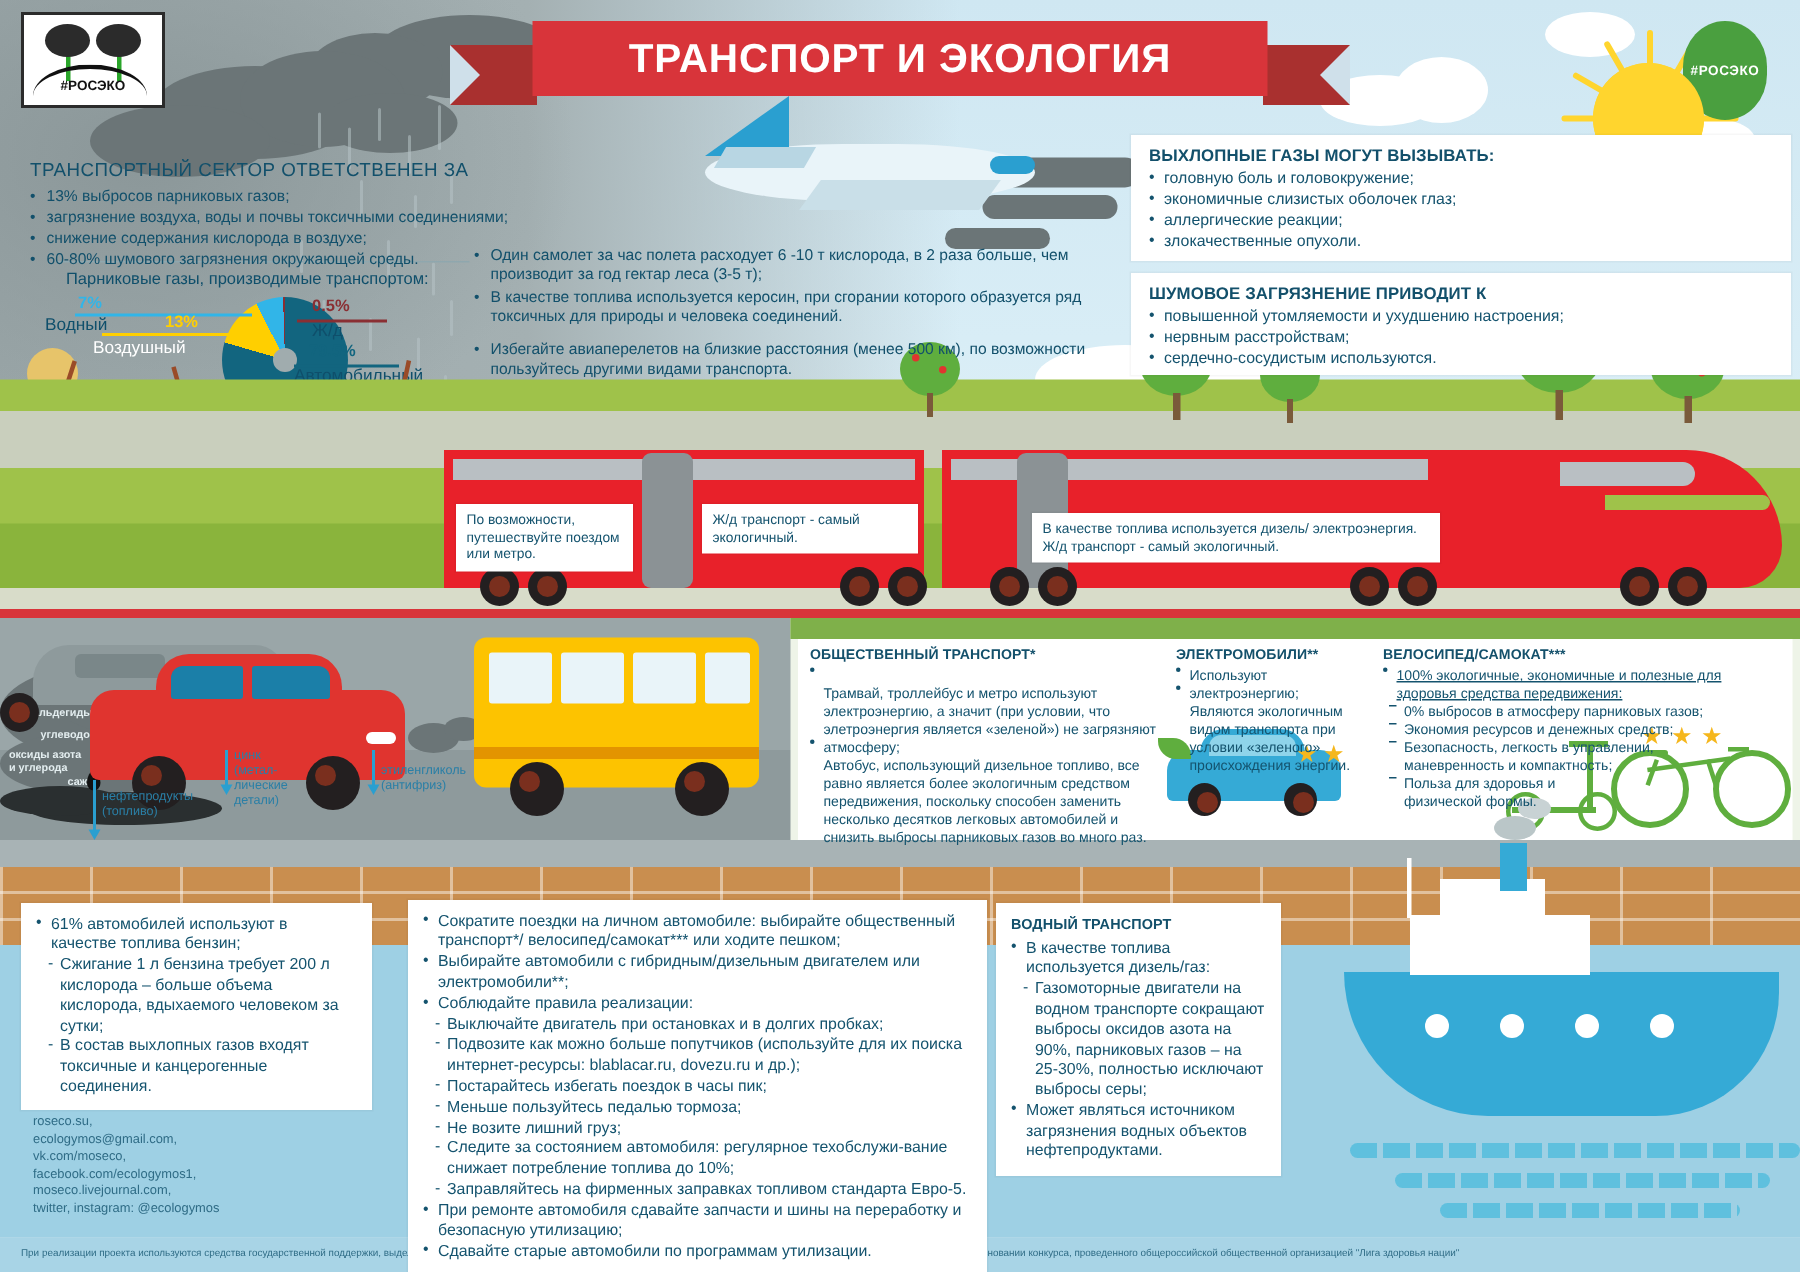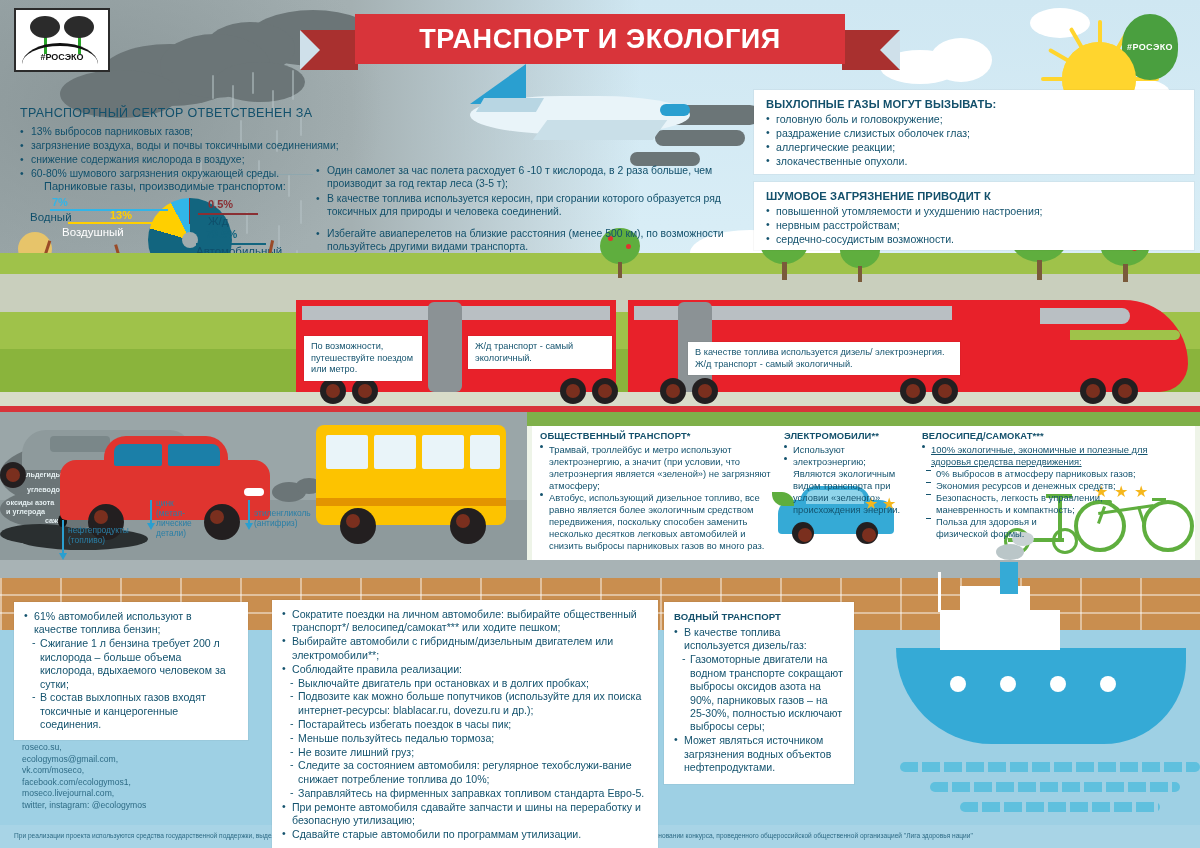--- a/index.html
+++ b/index.html
@@ -281,32 +281,32 @@
       <li>Один самолет за час полета расходует 6 -10 т кислорода, в 2 раза больше, чем производит за год гектар леса (3-5 т);</li>
       <li>В качестве топлива используется керосин, при сгорании которого образуется ряд токсичных для природы и человека соединений.</li>
       <li style="margin-top:8px;">Избегайте авиаперелетов на близкие расстояния (менее 500 км), по возможности пользуйтесь другими видами транспорта.</li>
     </ul>
   </div>
 
   <div class="panel" style="left:754px;top:90px;width:440px;height:84px;padding:8px 12px;box-sizing:border-box;">
     <div class="panel-head" style="margin-bottom:3px;">ВЫХЛОПНЫЕ ГАЗЫ МОГУТ ВЫЗЫВАТЬ:</div>
     <ul>
       <li>головную боль и головокружение;</li>
-      <li>раздражение слизистых оболочек глаз;</li>
+      <li>экономичные слизистых оболочек глаз;</li>
       <li>аллергические реакции;</li>
       <li>злокачественные опухоли.</li>
     </ul>
   </div>
 
   <div class="panel" style="left:754px;top:182px;width:440px;height:68px;padding:8px 12px;box-sizing:border-box;">
     <div class="panel-head" style="margin-bottom:3px;">ШУМОВОЕ ЗАГРЯЗНЕНИЕ ПРИВОДИТ К</div>
     <ul>
       <li>повышенной утомляемости и ухудшению настроения;</li>
       <li>нервным расстройствам;</li>
-      <li>сердечно-сосудистым возможности.</li>
+      <li>сердечно-сосудистым используются.</li>
     </ul>
   </div>
 
   <div class="field">
     <div class="grass"></div>
     <div class="grass2"></div>
   </div>
   <div class="road"></div>
   <div class="rails"></div>
   <div class="redbar"></div>
@@ -431,21 +431,21 @@
   <div class="bus-body" style="left:316px;top:425px;width:190px;height:100px;"></div>
   <div class="bus-win" style="left:326px;top:435px;width:42px;height:34px;"></div>
   <div class="bus-win" style="left:374px;top:435px;width:42px;height:34px;"></div>
   <div class="bus-win" style="left:422px;top:435px;width:42px;height:34px;"></div>
   <div class="bus-win" style="left:470px;top:435px;width:30px;height:34px;"></div>
   <div class="abs" style="left:316px;top:498px;width:190px;height:8px;background:#e39400;"></div>
   <div class="wheel" style="left:340px;top:508px;width:36px;height:36px;"></div>
   <div class="wheel" style="left:450px;top:508px;width:36px;height:36px;"></div>
 
   <div style="position:absolute;left:540px;top:430px;width:232px;z-index:20;">
-    <div class="panel-head" style="font-size:9.4px;margin-bottom:3px;">ОБЩЕСТВЕННЫЙ ТРАНСПОРТ*</div>
+    <div class="panel-head" style="font-size:9.4px;margin-bottom:15px;">ОБЩЕСТВЕННЫЙ ТРАНСПОРТ*</div>
     <ul style="margin:0;padding:0;list-style:none;">
       <li style="color:#14536e;font-size:9.4px;line-height:12px;position:relative;padding-left:9px;">Трамвай, троллейбус и метро используют электроэнергию, а значит (при условии, что элетроэнергия является «зеленой») не загрязняют атмосферу;</li>
       <li style="color:#14536e;font-size:9.4px;line-height:12px;position:relative;padding-left:9px;">Автобус, использующий дизельное топливо, все равно является более экологичным средством передвижения, поскольку способен заменить несколько десятков легковых автомобилей и снизить выбросы парниковых газов во много раз.</li>
     </ul>
   </div>
   <div class="abs" style="left:540px;top:445px;width:3px;height:3px;border-radius:50%;background:#14536e;"></div>
   <div class="abs" style="left:540px;top:493px;width:3px;height:3px;border-radius:50%;background:#14536e;"></div>
 
   <div style="position:absolute;left:784px;top:430px;width:130px;z-index:20;">
     <div class="panel-head" style="font-size:9.4px;margin-bottom:3px;">ЭЛЕКТРОМОБИЛИ**</div>

